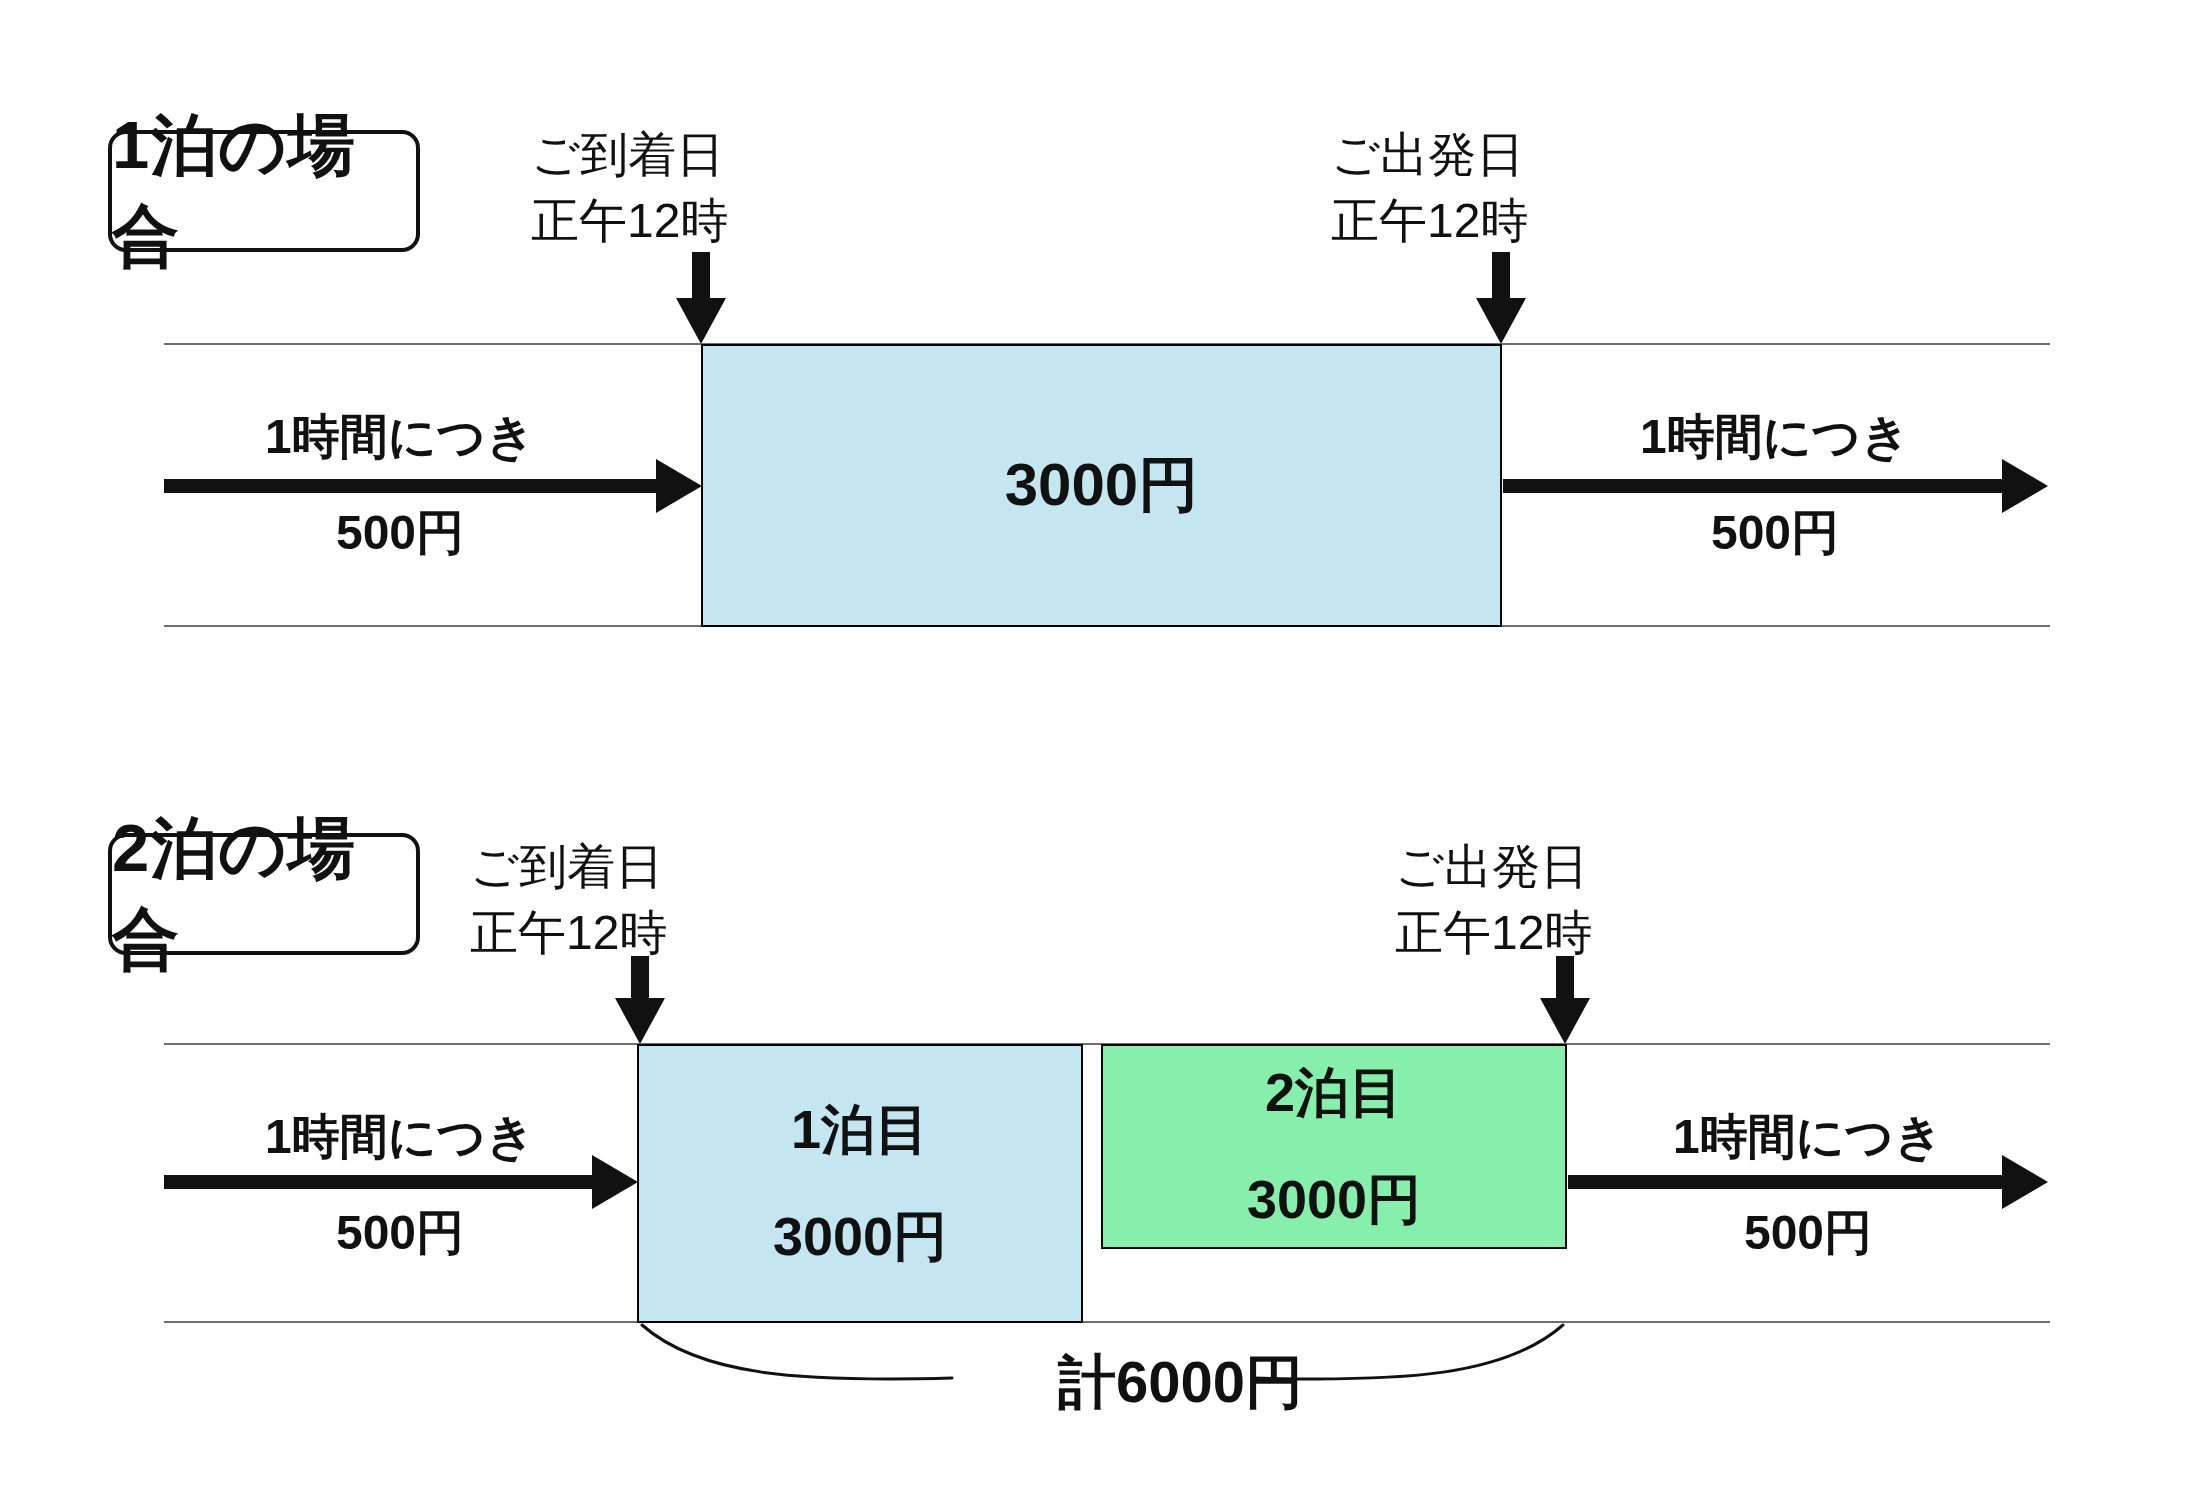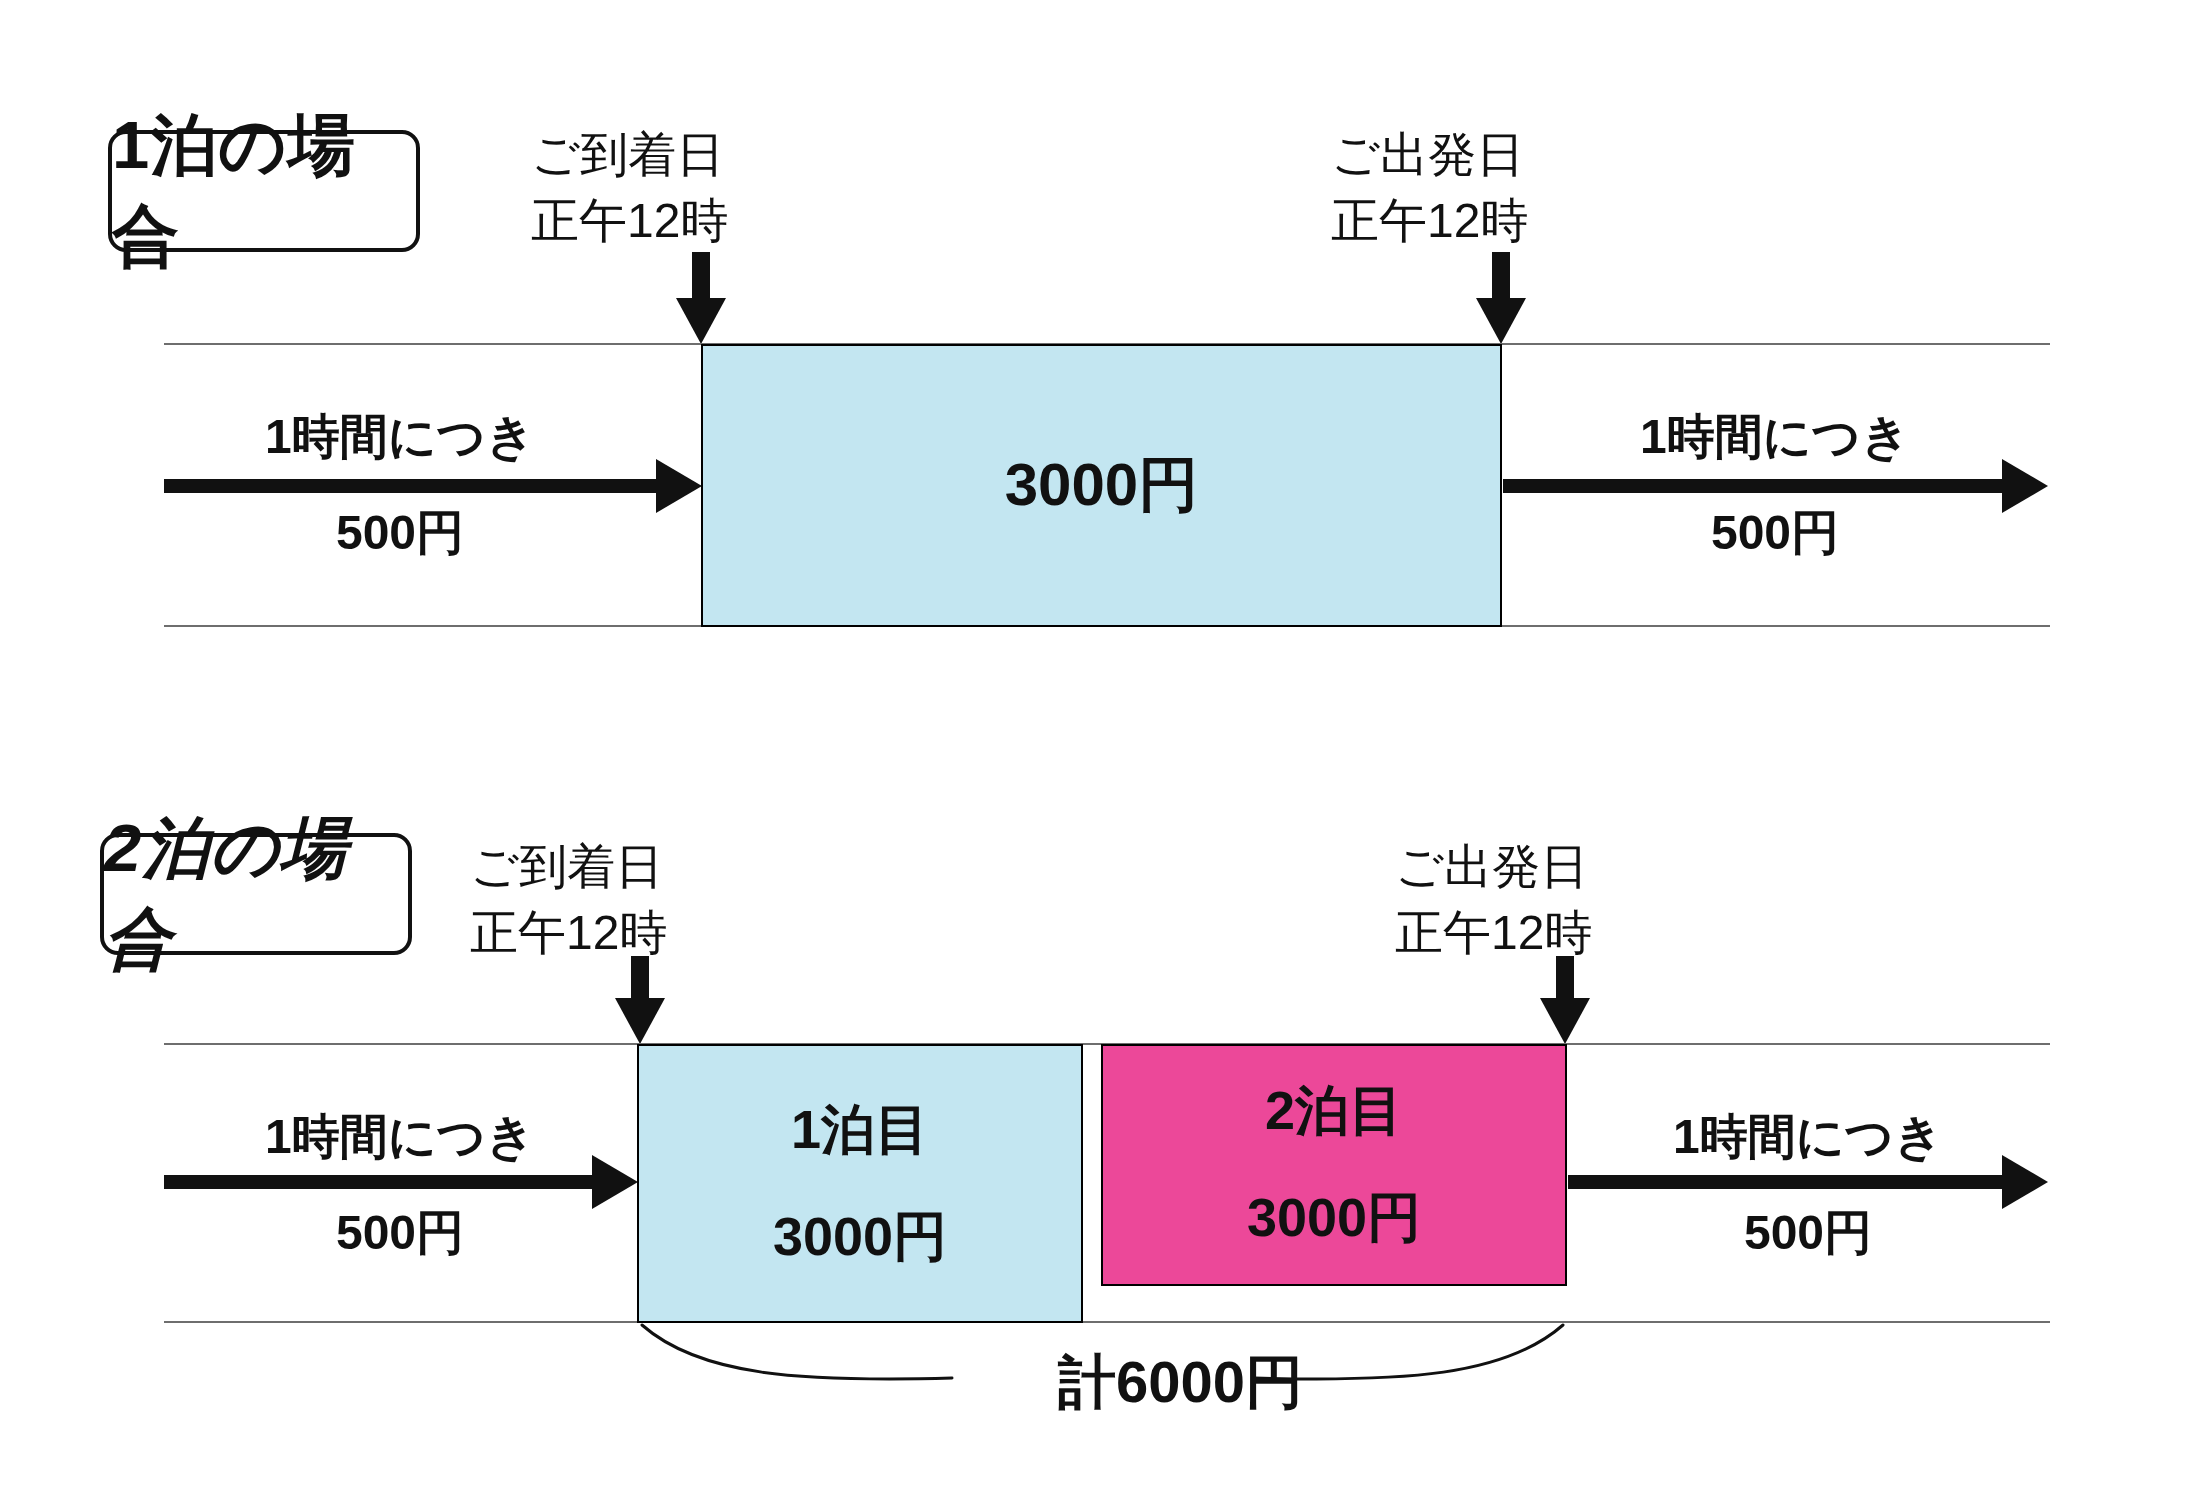--- a/index.html
+++ b/index.html
@@ -76,21 +76,21 @@
     <div class="price-lg">3000円</div>
   </div>
 
   <div class="rate" style="left:1555px; top:412px;">1時間につき</div>
   <div class="harrow" style="left:1503px; top:459px; width:545px;">
     <div class="shaft"></div>
     <div class="head"></div>
   </div>
   <div class="rate" style="left:1555px; top:508px;">500円</div>
 
-  <div class="case-box" style="left:92px; top:833px;font-style:italic;">
+  <div class="case-box" style="left:100px; top:833px;">
     <span>2泊の場合</span>
   </div>
 
   <div class="ann" style="left:470px; top:834px;">
     <div>ご到着日</div>
     <div>正午12時</div>
   </div>
   <div class="darrow dh88" style="left:615px; top:956px;">
     <div class="shaft"></div>
     <div class="head"></div>
@@ -112,21 +112,21 @@
   <div class="harrow" style="left:164px; top:1155px; width:474px;">
     <div class="shaft"></div>
     <div class="head"></div>
   </div>
   <div class="rate" style="left:180px; top:1208px;">500円</div>
 
   <div class="block" style="left: 637px; top: 1044px; width: 446px; height: 279px; background-color: rgb(195, 230, 241);">
     <div class="bname">1泊目</div>
     <div class="bprice">3000円</div>
   </div>
-  <div class="block" style="left: 1101px; top: 1044px; width: 466px; height: 242px; background-color: #ec4899;">
+  <div class="block" style="left: 1101px; top: 1044px; width: 466px; height: 205px; background-color: #86efac;">
     <div class="bname">2泊目</div>
     <div class="bprice">3000円</div>
   </div>
 
   <div class="rate" style="left:1588px; top:1112px;">1時間につき</div>
   <div class="harrow" style="left:1568px; top:1155px; width:480px;">
     <div class="shaft"></div>
     <div class="head"></div>
   </div>
   <div class="rate" style="left:1588px; top:1208px;">500円</div>

